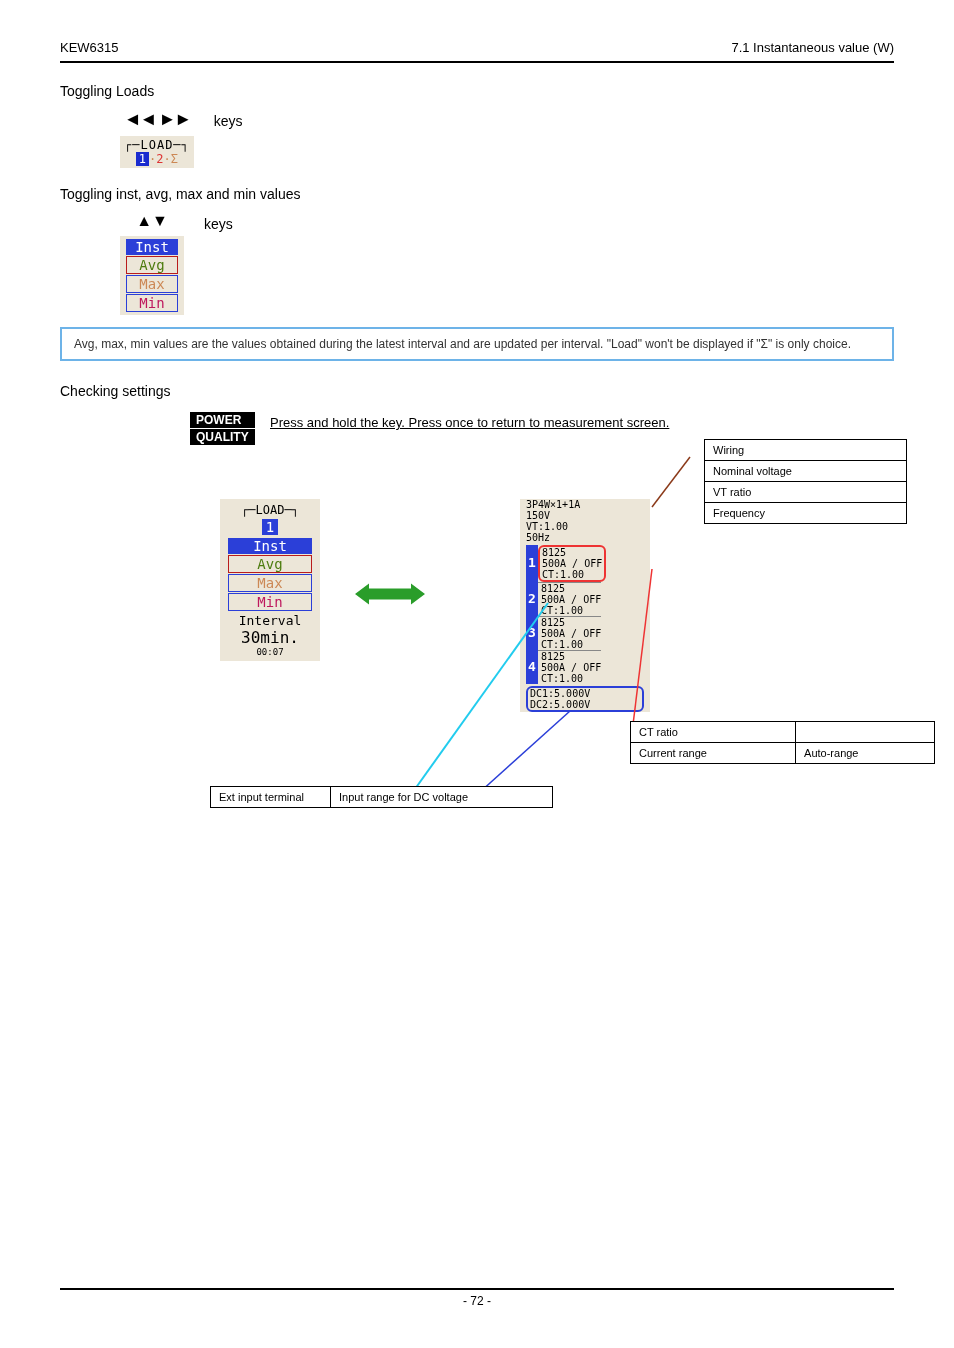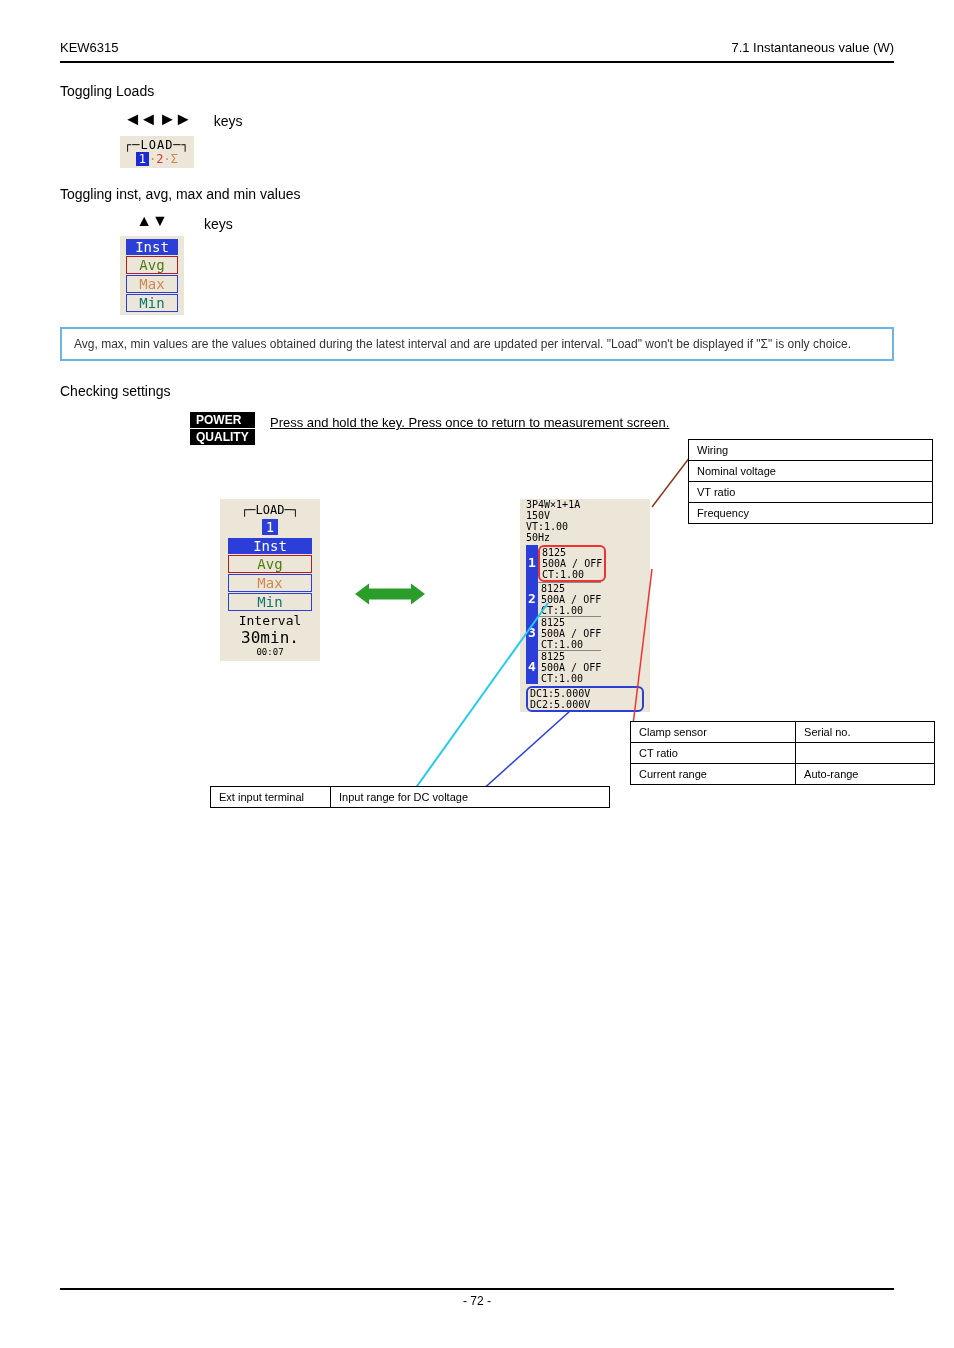--- a/index.html
+++ b/index.html
@@ -72,21 +72,21 @@
     display: block;
     font-family: monospace;
     font-size: 14px;
     margin: 1px 2px;
     padding: 0 2px;
     text-align: center;
   }
   .btn.sel { background: #2b3fd8; color: #fff; }
   .btn.avg { border: 1px solid #b91c1c; color: #4d7c0f; }
   .btn.max { border: 1px solid #2b3fd8; color: #c85; }
-  .btn.min { border: 1px solid #2b3fd8; color: #0f766e; text-align: center; }
+  .btn.min { border: 1px solid #2b3fd8; color: #be185d; text-align: center; }
   .note-box {
     border: 2px solid #6db3e8;
     padding: 8px 12px;
     margin: 12px 0 22px 0;
     font-size: 12px;
     color: #333;
   }
   .settings-section {
     position: relative;
     margin-top: 12px;
@@ -194,23 +194,23 @@
     border: 1px solid #000;
     border-collapse: collapse;
     font-size: 11px;
     background: #fff;
   }
   .info-table td {
     border: 1px solid #000;
     padding: 4px 8px;
     vertical-align: top;
   }
-  .tbl-top { left: 588px; top: 28px; width: 245px; }
+  .tbl-top { left: 604px; top: 28px; width: 203px; }
   .tbl-right { left: 530px; top: 310px; width: 305px; }
-  .tbl-bottom { left: 110px; top: 375px; width: 400px; }
+  .tbl-bottom { left: 110px; top: 375px; width: 343px; }
   svg.anno { position: absolute; top: 0; left: 0; pointer-events: none; overflow: visible; }
   .footer {
     position: absolute;
     bottom: 40px;
     left: 60px;
     right: 60px;
     border-top: 2px solid #000;
     padding-top: 4px;
     text-align: center;
     font-size: 12px;
@@ -351,24 +351,20 @@
               <td>VT ratio</td>
             </tr>
         <tr>
               <td>Frequency</td>
             </tr>
       </tbody>
         </table>
 
       <table class="info-table tbl-right">
         <tbody>
-            <tr>
-              <td>Clamp sensor</td>
-              <td>Serial no.</td>
-            </tr>
         <tr>
               <td>CT ratio</td>
               <td></td>
             </tr>
         <tr>
               <td>Current range</td>
               <td>Auto-range</td>
             </tr>
       </tbody>
         </table>

